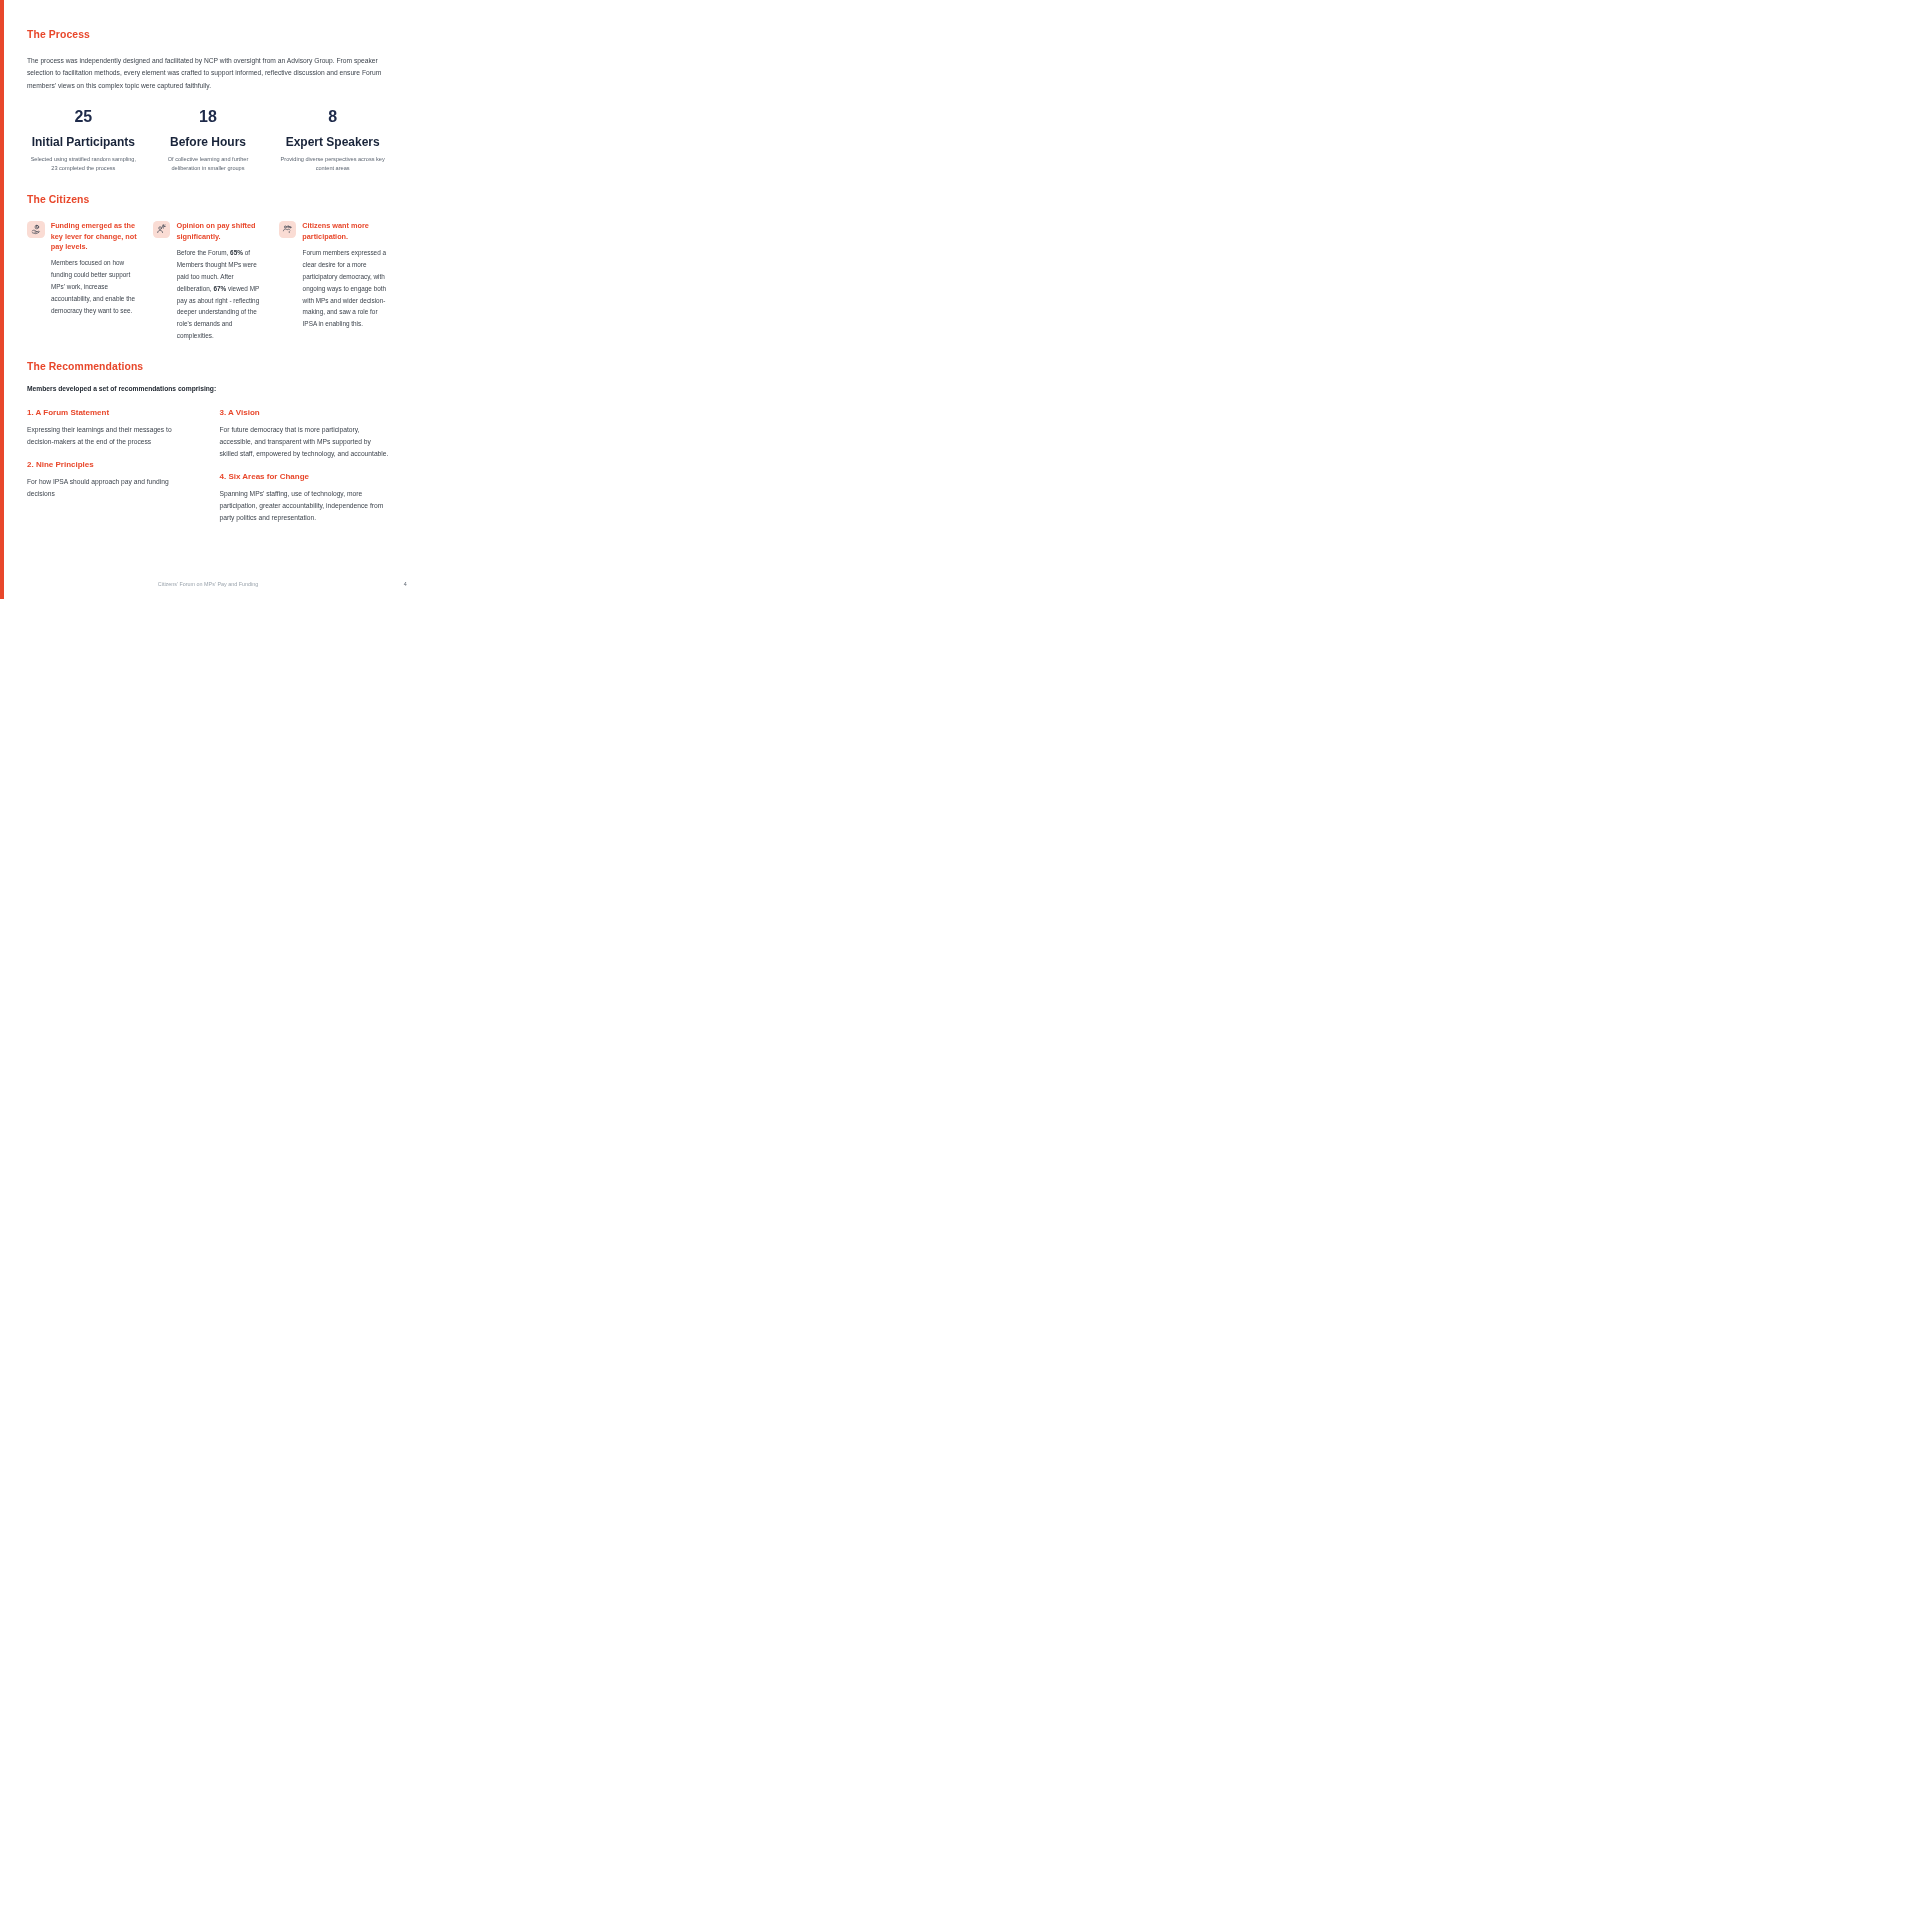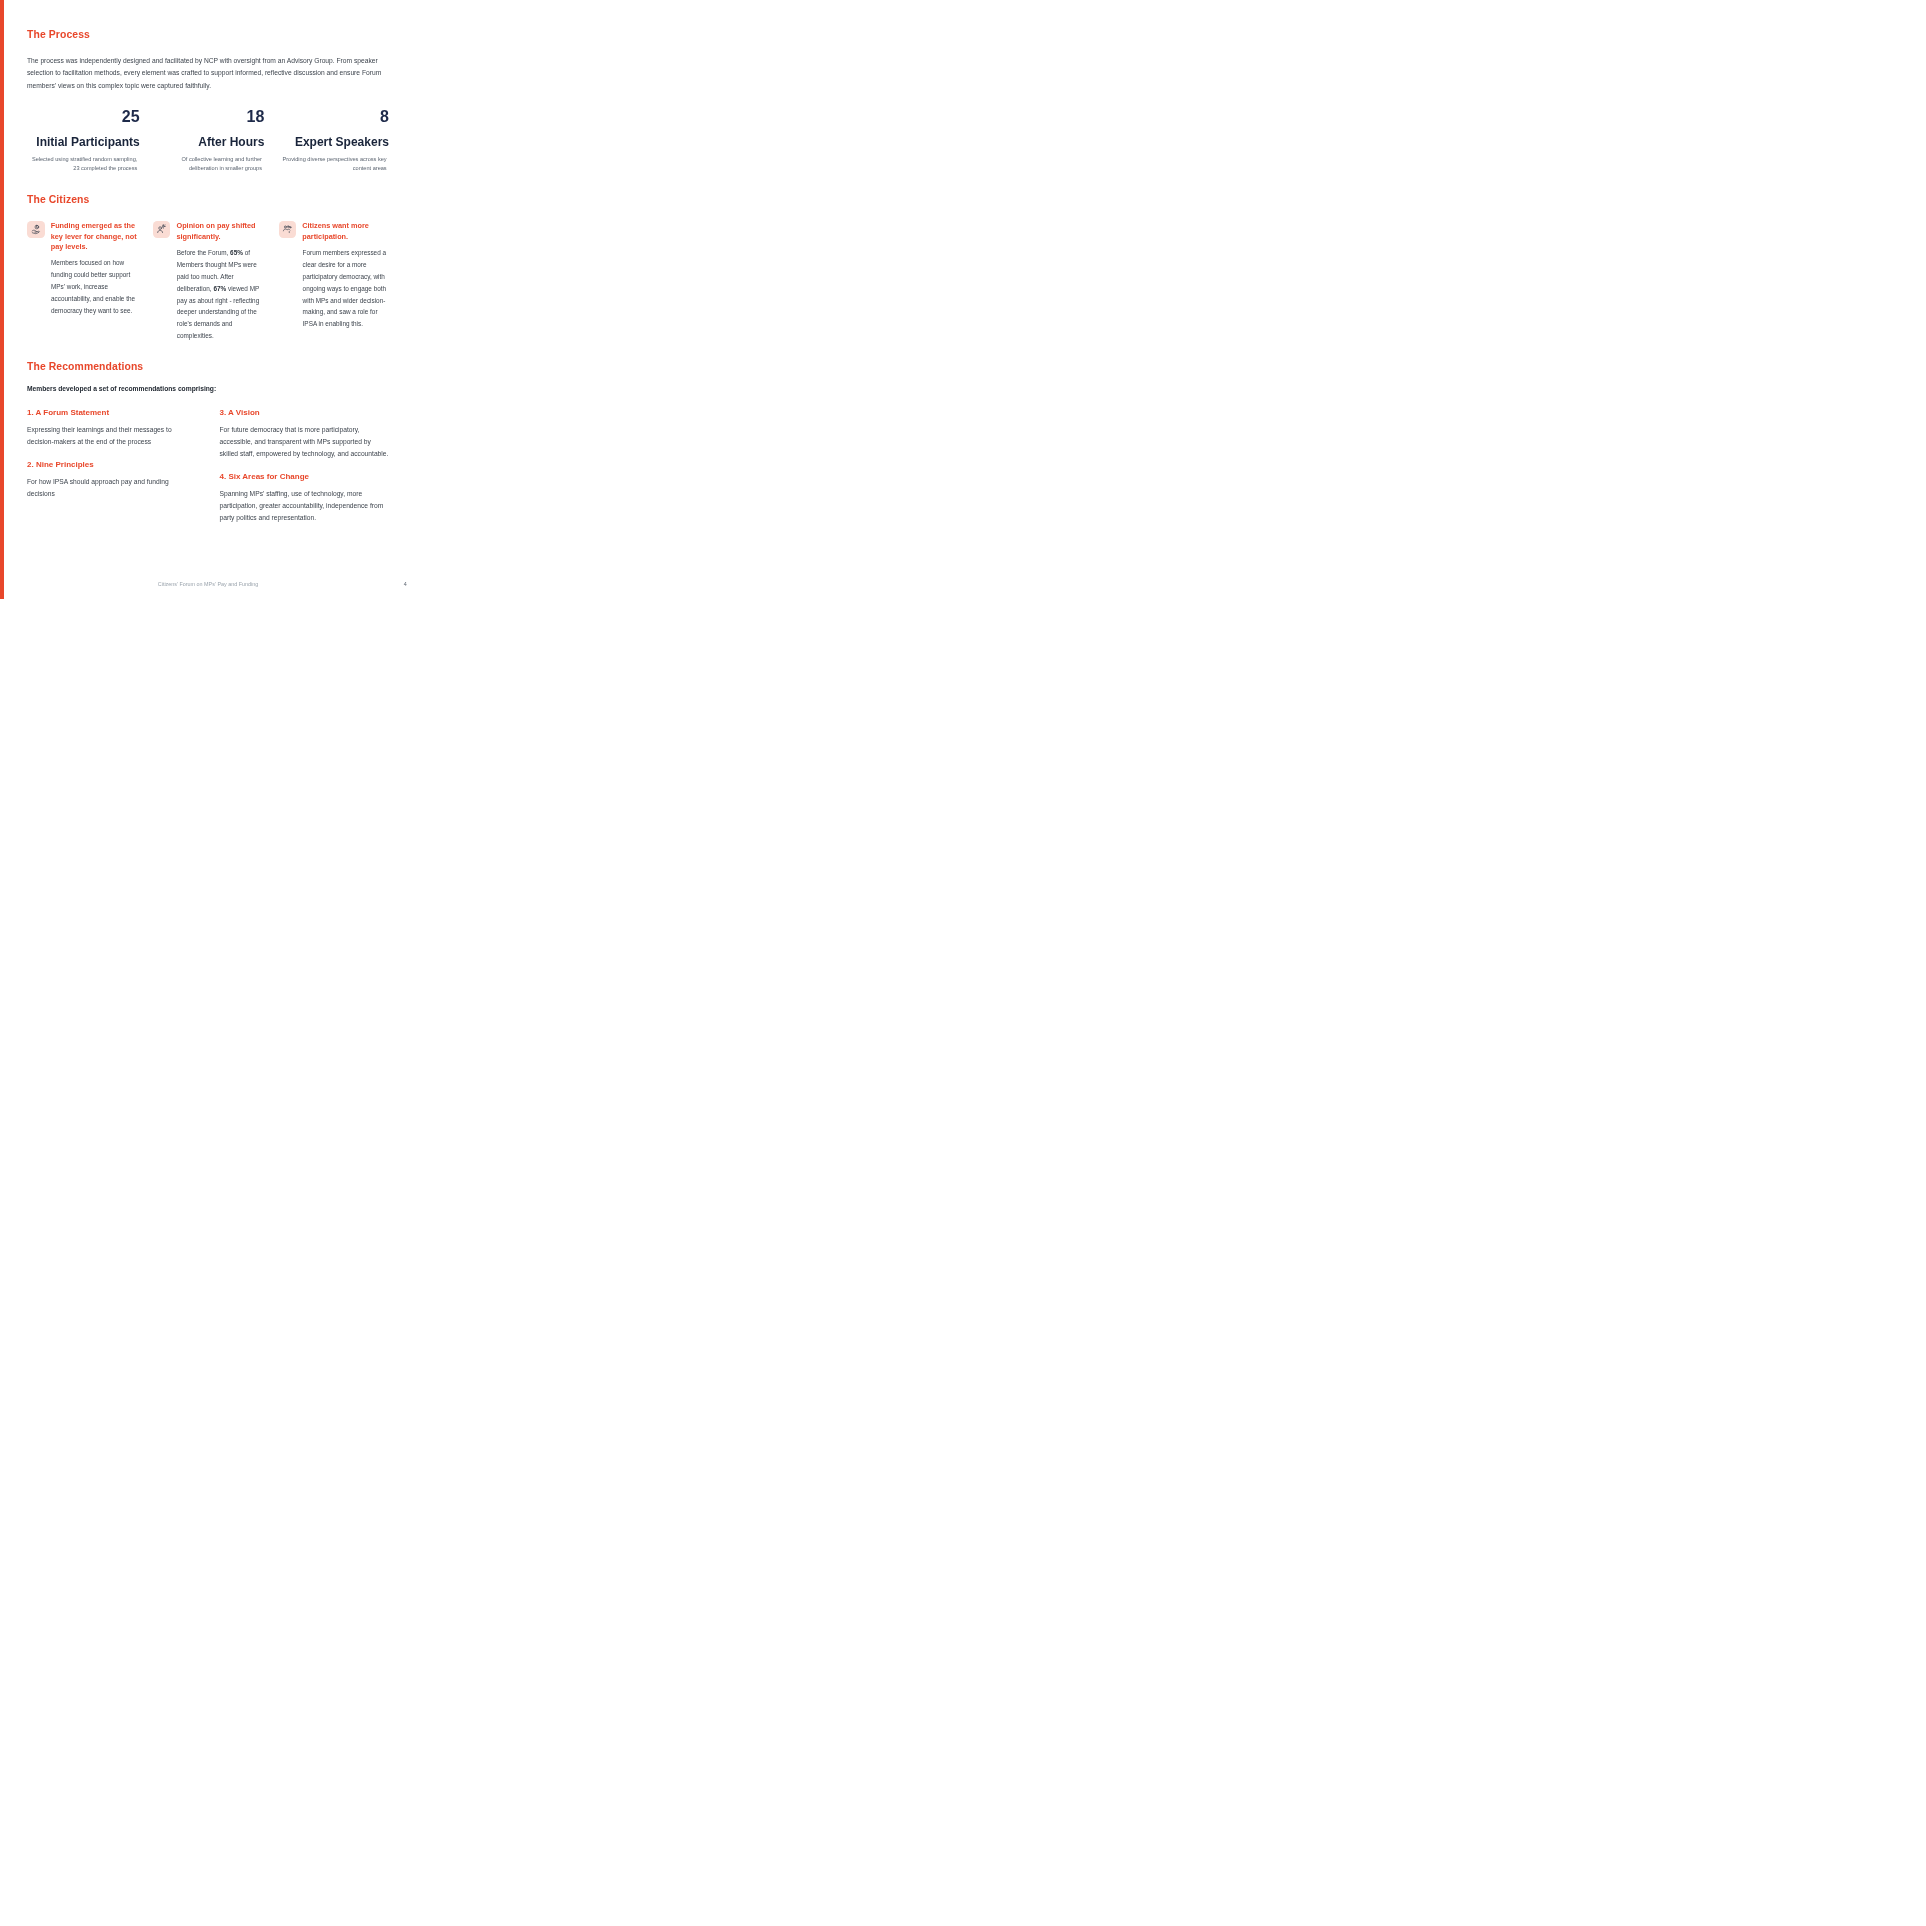--- a/index.html
+++ b/index.html
@@ -39,21 +39,21 @@
     line-height:1.85;
     color:#3d444d;
     max-width:358px;
     margin-bottom:16px;
   }
   
   .stats{
     display:grid;
     grid-template-columns:1fr 1fr 1fr;
     column-gap:12px;
-    text-align:right;
+    text-align:center;
     margin-bottom:21.6px;
   }
   .stat-value{
     font-size:16px;
     font-weight:bold;
     color:var(--navy);
     margin-bottom:8.5px;
   }
   .stat-label{
     font-size:12px;
@@ -162,21 +162,21 @@
     <p class="lead">The process was independently designed and facilitated by NCP with oversight from an Advisory Group. From speaker selection to facilitation methods, every element was crafted to support informed, reflective discussion and ensure Forum members' views on this complex topic were captured faithfully.</p>
 
     <div class="stats">
       <div class="stat">
         <div class="stat-value">25</div>
         <div class="stat-label">Initial Participants</div>
         <div class="stat-desc">Selected using stratified random sampling, 23 completed the process</div>
       </div>
       <div class="stat">
         <div class="stat-value">18</div>
-        <div class="stat-label">After Hours</div>
+        <div class="stat-label">Before Hours</div>
         <div class="stat-desc">Of collective learning and further deliberation in smaller groups</div>
       </div>
       <div class="stat">
         <div class="stat-value">8</div>
         <div class="stat-label">Expert Speakers</div>
         <div class="stat-desc">Providing diverse perspectives across key content areas</div>
       </div>
     </div>
 
     <h1 class="section-title outcomes-title">The Citizens</h1>

